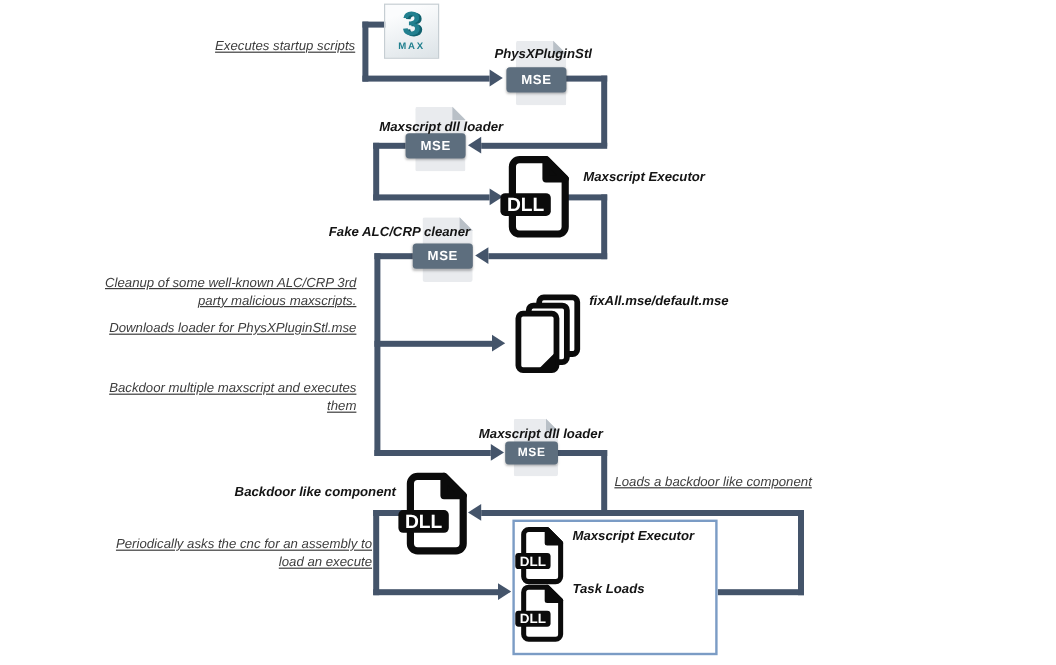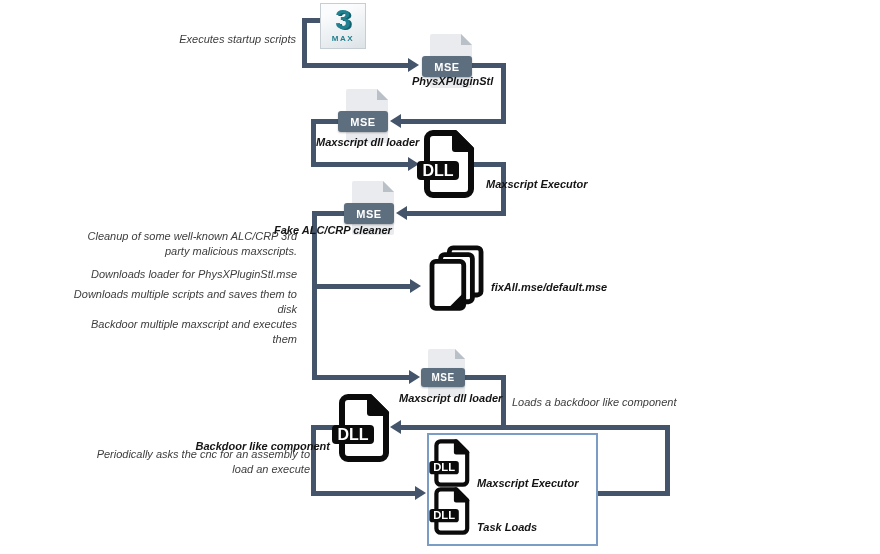--- a/index.html
+++ b/index.html
@@ -9,25 +9,25 @@
   }
   html,body{margin:0;padding:0;background:#fff;}
   #canvas{position:relative;width:880px;height:554px;background:#fff;overflow:hidden;
     font-family:"Liberation Sans",sans-serif;}
   .ln{position:absolute;background:var(--connector);}
   .ar{position:absolute;width:0;height:0;border-top:7px solid transparent;
       border-bottom:7px solid transparent;border-left:11px solid var(--connector);}
   .al{position:absolute;width:0;height:0;border-top:7px solid transparent;
       border-bottom:7px solid transparent;border-right:11px solid var(--connector);}
   .ann{position:absolute;font-style:italic;font-size:11px;line-height:1.35;
-       color:var(--annotation-text);}
+       color:var(--annotation-text);text-decoration:underline;}
   .ra{text-align:right;}
   .nowrap{white-space:nowrap;}
   .nodelabel{position:absolute;font-style:italic;font-weight:bold;font-size:11px;
-       color:var(--label-text);white-space:nowrap;z-index:6;margin-top:36px;}
+       color:var(--label-text);white-space:nowrap;z-index:6;}
   
   .mse{position:absolute;width:50px;height:54px;z-index:4;}
   .mse-file{position:absolute;left:8px;top:0;width:42px;height:54px;background:var(--mse-file);
        border-radius:2px;clip-path:polygon(0 0,31px 0,42px 11px,42px 54px,0 54px);}
   .mse-fold{position:absolute;left:39px;top:0;width:0;height:0;
        border-bottom:11px solid var(--mse-fold);border-right:11px solid transparent;}
   .mse-badge{position:absolute;left:0;top:22px;width:50px;height:21px;background:var(--mse-badge);
        border-radius:3px;color:#fff;font-weight:bold;font-size:11px;letter-spacing:.5px;
        display:flex;align-items:center;justify-content:center;box-shadow:0 1px 2px rgba(0,0,0,.25);}
   .mse.small{width:44px;height:48px;}
@@ -165,18 +165,17 @@
   <div class="nodelabel" style="left:274px;top:188px">Fake ALC/CRP cleaner</div>
   <div class="nodelabel" style="left:491px;top:245px">fixAll.mse/default.mse</div>
   <div class="nodelabel" style="left:399px;top:356px">Maxscript dll loader</div>
   <div class="nodelabel ra" style="left:140px;top:404px;width:190px">Backdoor like component</div>
   <div class="nodelabel" style="left:477px;top:441px">Maxscript Executor</div>
   <div class="nodelabel" style="left:477px;top:485px">Task Loads</div>
 
   <div class="ann ra" style="left:96px;top:32px;width:200px">Executes startup scripts</div>
   <div class="ann ra" style="left:69px;top:229px;width:228px">Cleanup of some well-known ALC/CRP 3rd party malicious maxscripts.</div>
   <div class="ann ra" style="left:57px;top:267px;width:240px">Downloads loader for PhysXPluginStl.mse</div>
-  <div class="ann ra" style="left:57px;top:287px;width:240px">Downloads multiple scripts and saves them to disk</div>
   <div class="ann ra" style="left:72px;top:317px;width:225px">Backdoor multiple maxscript and executes them</div>
   <div class="ann nowrap" style="left:512px;top:395px">Loads a backdoor like component</div>
   <div class="ann ra" style="left:82px;top:447px;width:228px">Periodically asks the cnc for an assembly to load an execute</div>
 
 </div>
 
 </body></html>

